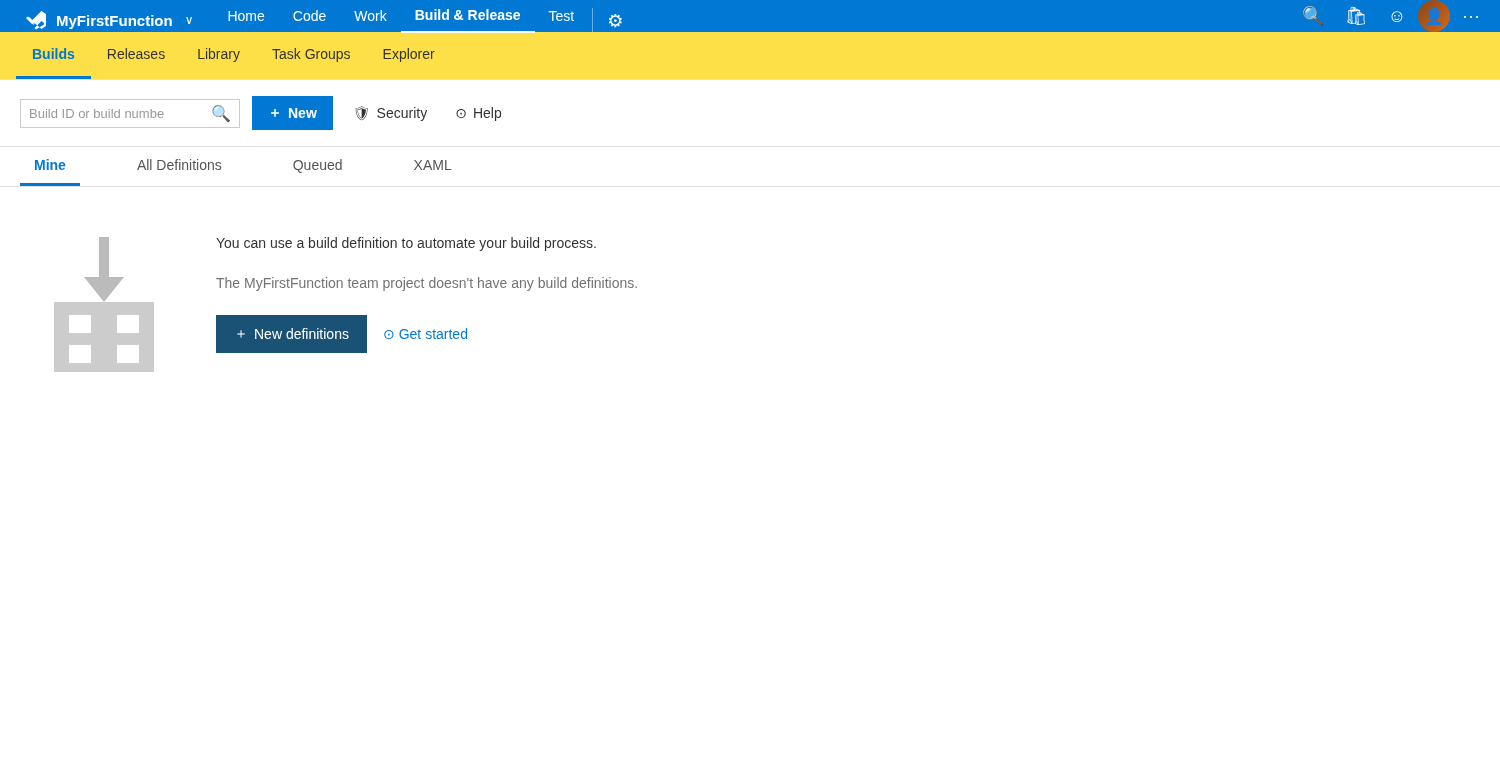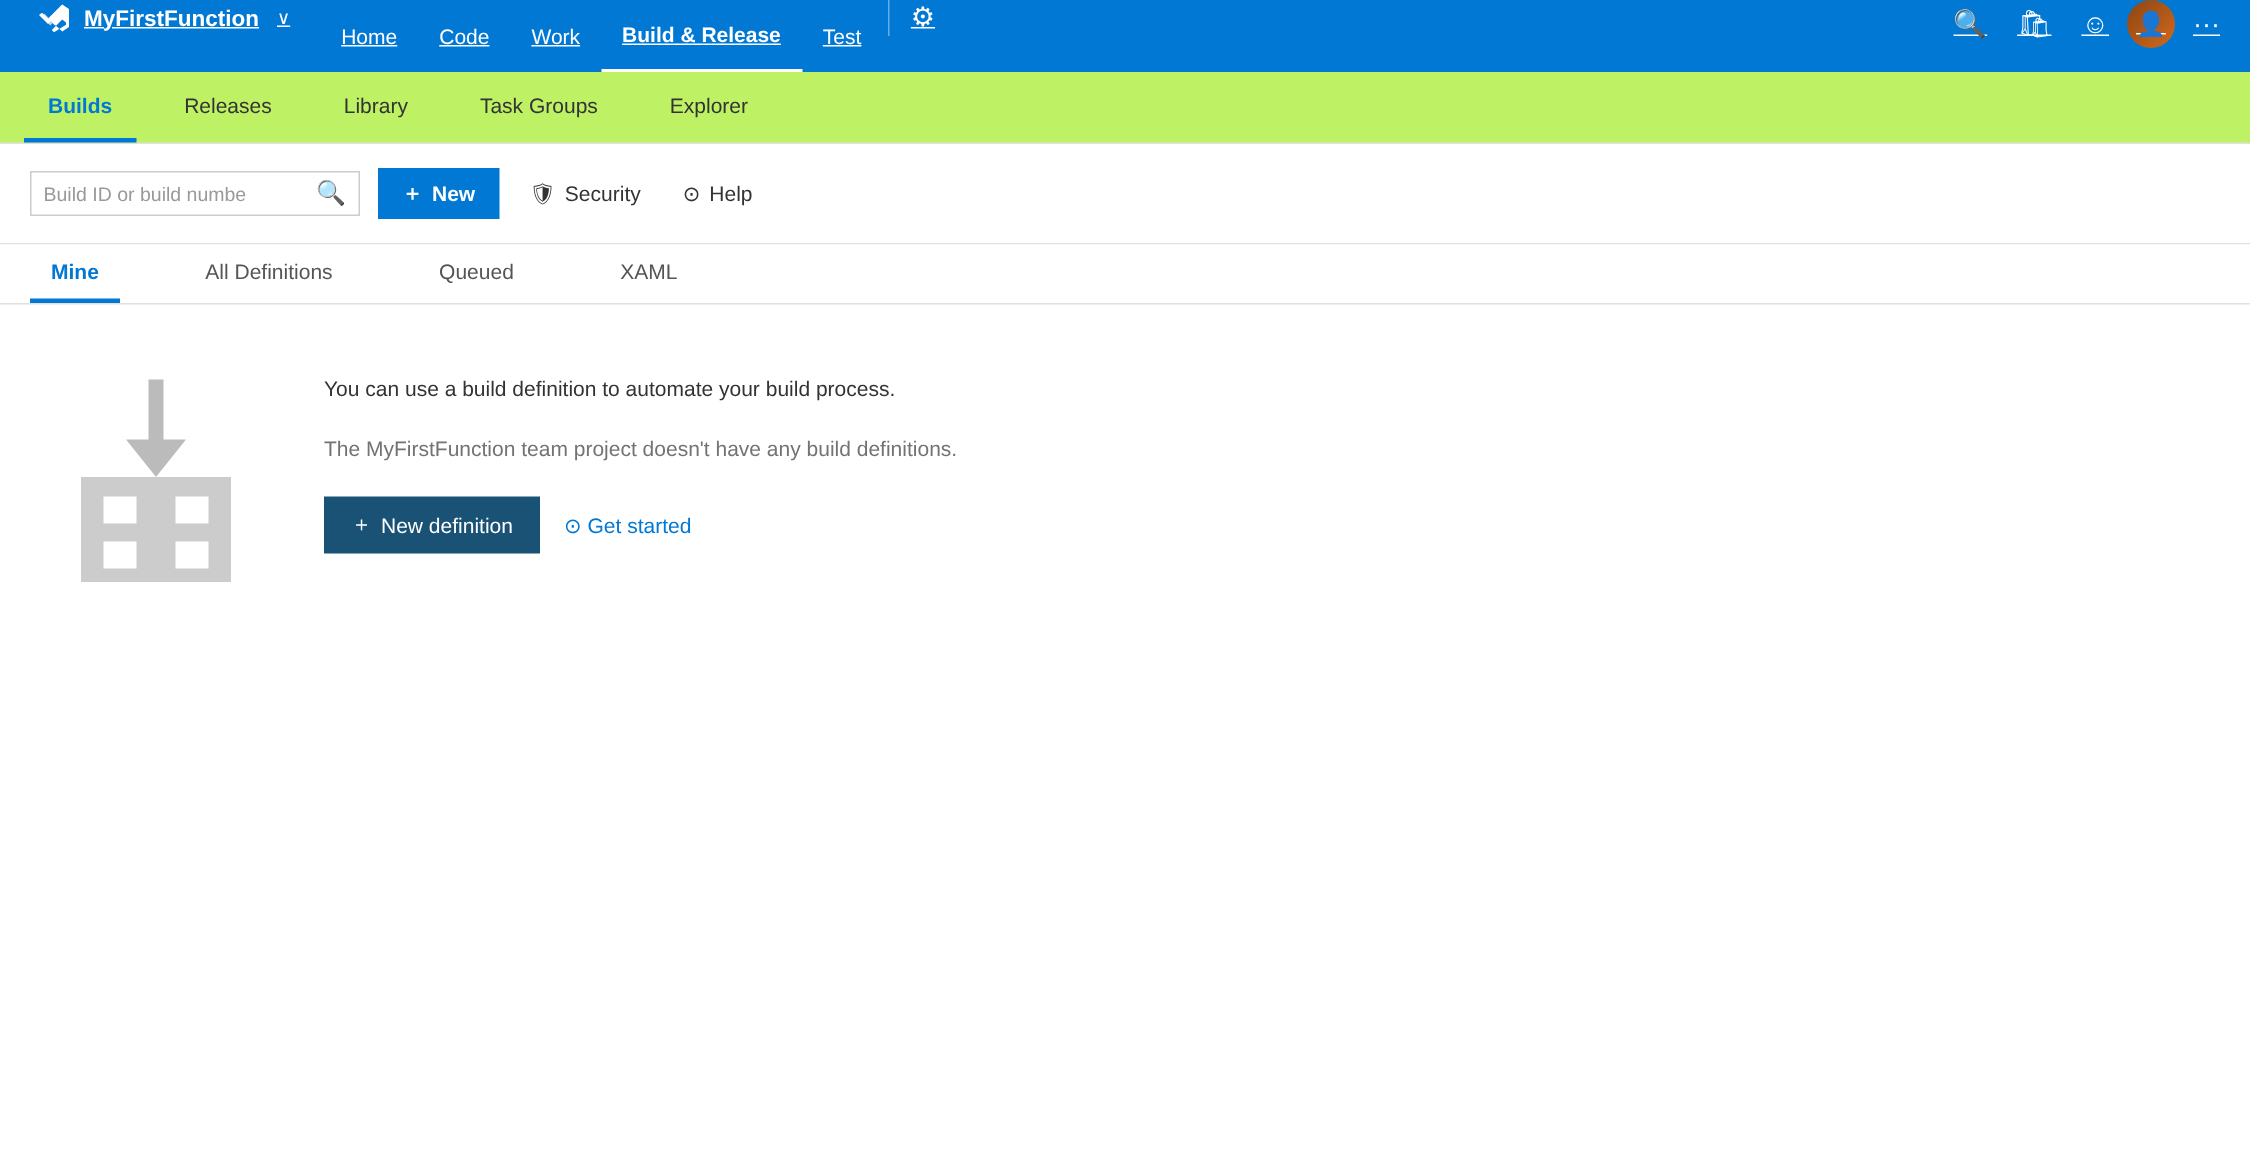--- a/index.html
+++ b/index.html
@@ -1,27 +1,26 @@
 <!DOCTYPE html>
 <html><head>
   <meta charset="utf-8">
   <style>
     * { margin: 0; padding: 0; box-sizing: border-box; }
     body { font-family: "Segoe UI", Arial, sans-serif; font-size: 14px; background: #fff; }
 
     
     .top-nav {
       background: #0078d4;
-      height: 48px;
-      display: flex;
-      align-items: flex-start;
+      height: 32px;
+      display: flex;
+      align-items: flex-end;
       padding: 0 12px;
       color: #fff;
       gap: 0;
-      text-decoration: underline;
     }
     .nav-brand {
       display: flex;
       align-items: center;
       gap: 8px;
       padding: 0 12px;
       cursor: pointer;
     }
     .nav-brand-logo {
       width: 24px;
@@ -114,27 +113,27 @@
       background: linear-gradient(135deg, #8b4513, #d2691e);
       display: flex;
       align-items: center;
       justify-content: center;
       color: #fff;
       font-size: 16px;
     }
 
     
     .sub-nav {
-      background: #bef264;
+      background: #fde047;
       border-bottom: 1px solid #e0e0e0;
       display: flex;
       align-items: center;
       padding: 0 16px;
       height: 48px;
-      gap: 16px;
+      gap: 0;
       text-align: center;
     }
     .sub-nav-link {
       padding: 0 16px;
       height: 100%;
       display: flex;
       align-items: center;
       font-size: 14px;
       color: #333;
       cursor: pointer;
@@ -394,21 +393,21 @@
       <rect x="35" y="118" width="22" height="18" fill="#fff"></rect>
       <rect x="83" y="118" width="22" height="18" fill="#fff"></rect>
     </svg>
   </div>
   <div class="empty-content">
     <p class="empty-text-main">You can use a build definition to automate your build process.</p>
     <p class="empty-text-sub">The MyFirstFunction team project doesn't have any build definitions.</p>
     <div class="empty-actions">
       <button class="btn-new-def">
         <span>＋</span>
-        <span>New definition</span>
+        <span>New definitions</span>
       </button>
       <a class="link-get-started">
         <span>⊙</span>
         <span>Get started</span>
       </a>
     </div>
   </div>
 </div>
 
 </body></html>

